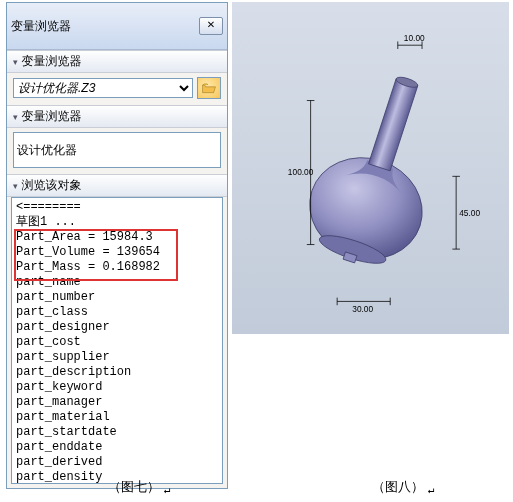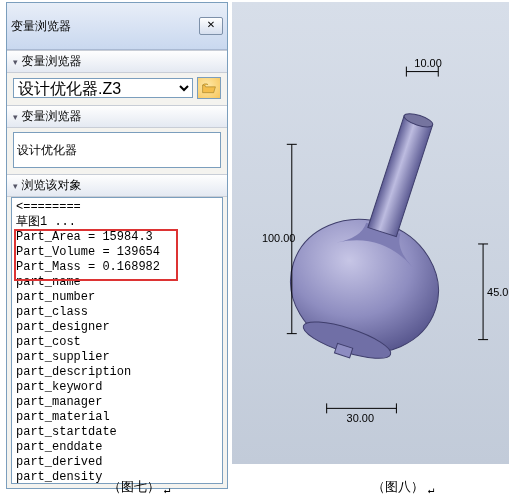--- a/index.html
+++ b/index.html
@@ -6,33 +6,33 @@
   .page{position:relative;width:513px;height:502px;}
   
   .panel{position:absolute;left:6px;top:2px;width:220px;border:1px solid #7b9ebd;background:#f4f3ef;}
   .titlebar{display:flex;align-items:center;justify-content:space-between;background:linear-gradient(#e8eef8,#c9d8ef);border-bottom:1px solid #a9b9d2;height:22px;padding:12px 4px;}
   .titlebar span{font-size:12px;}
   .close-btn{width:22px;height:16px;border:1px solid #7d90a9;background:linear-gradient(#fefefe,#d6dfef);font-size:10px;line-height:14px;text-align:center;cursor:pointer;border-radius:2px;}
   .section-header{background:linear-gradient(#fefefe,#e4e9f2);border-top:1px solid #c8cdd6;border-bottom:1px solid #c8cdd6;padding:2px 6px;display:flex;align-items:center;gap:4px;}
   .section-header .tri{font-size:9px;color:#556;}
   .sec-body{padding:4px 6px 6px 6px;background:#f4f3ef;}
   .drop-row{display:flex;gap:4px;align-items:center;}
-  select.tiny{flex:1;height:20px;border:1px solid #7b9ebd;background:#fff;font-size:16px;}
+  select.tiny{flex:1;height:20px;border:1px solid #7b9ebd;background:#fff;font-size:12px;font-style:italic;}
   .open-btn{width:22px;height:20px;border:1px solid #7b9ebd;background:radial-gradient(circle at 40% 40%,#ffe9a8,#f7c65c);display:flex;align-items:center;justify-content:center;cursor:pointer;}
   .open-btn svg{width:14px;height:12px;}
   input.tiny{width:100%;height:26px;border:1px solid #7b9ebd;background:#fff;font-size:12px;padding:17px 3px;box-sizing:border-box;}
   .varlist-wrap{position:relative;border:1px solid #7b9ebd;background:#fff;margin:0 4px 4px 4px;height:285px;overflow:auto;}
   .varlist{font-family:"SimSun","Courier New",monospace;font-size:12px;line-height:15px;padding:2px 4px;white-space:pre;}
   .highlight-box{position:absolute;border:2px solid #d33;left:2px;top:31px;width:160px;height:48px;pointer-events:none;}
   
   .varlist-wrap::-webkit-scrollbar{width:16px;}
   .varlist-wrap::-webkit-scrollbar-track{background:#e9e7e0;border-left:1px solid #c6c3b8;}
   .varlist-wrap::-webkit-scrollbar-thumb{background:linear-gradient(#dedace,#c9c5b8);border:1px solid #aaa699;}
   
-  .viewport{position:absolute;left:232px;top:2px;right:4px;height:462px;background:linear-gradient(#d7dee9,#c2cbd9);}
+  .viewport{position:absolute;left:232px;top:2px;right:4px;height:332px;background:linear-gradient(#d7dee9,#c2cbd9);}
   .viewport svg{width:100%;height:100%;}
   
   .caption{position:absolute;bottom:6px;font-size:13px;color:#000;display:flex;align-items:flex-end;}
   .caption.c1{left:108px;}
   .caption.c2{left:372px;margin-top:8px;}
   .cursor-icon{margin-left:4px;font-family:monospace;font-size:11px;}
 </style>
 </head>
 <body>
 

